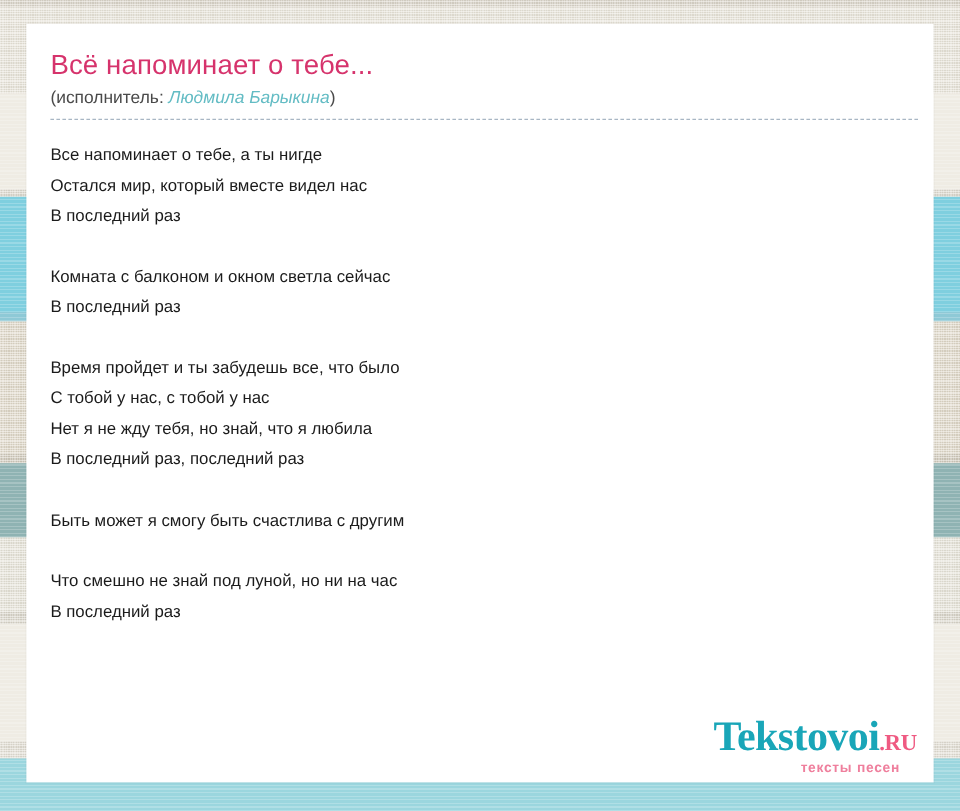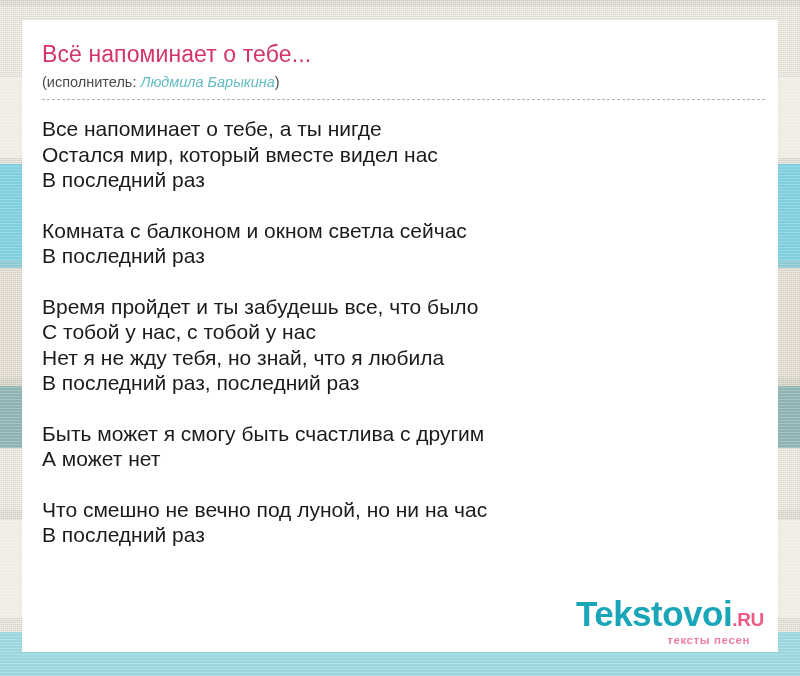--- a/index.html
+++ b/index.html
@@ -89,21 +89,21 @@
 
   #divider {
     margin-top: 8px;
     width: 723px;
     border-top: 1px dashed #a8b6c4;
     height: 0;
   }
 
   #lyrics {
     margin-top: 16px;
-    font-size: 21px;
+    font-size: 14px;
     line-height: 25.5px;
     color: #1b1b1b;
   }
   .stanza {
     margin-bottom: 25px;
   }
   .stanza:last-child { margin-bottom: 0; }
   .lyric-line { white-space: pre; }
 
   
@@ -113,21 +113,21 @@
     bottom: 6px;
     text-align: right;
     user-select: none;
   }
   #logo-main {
     font-size: 35px;
     font-weight: bold;
     color: #19a6b8;
     letter-spacing: -0.5px;
     line-height: 36px;
-    font-family: Liberation Sans, sans-serif;
+    font-family: Liberation Serif, serif;
     white-space: nowrap;
     margin-top: 28px;
   }
   #logo-tld {
     font-size: 19px;
     font-weight: bold;
     color: #ef5a82;
     letter-spacing: -0.3px;
   }
   #logo-sub {
@@ -181,24 +181,23 @@
           <div class="lyric-line">В последний раз</div>
         </div>
         <div class="stanza">
           <div class="lyric-line">Время пройдет и ты забудешь все, что было</div>
           <div class="lyric-line">С тобой у нас, с тобой у нас</div>
           <div class="lyric-line">Нет я не жду тебя, но знай, что я любила</div>
           <div class="lyric-line">В последний раз, последний раз</div>
         </div>
         <div class="stanza">
           <div class="lyric-line">Быть может я смогу быть счастлива с другим</div>
-          <div class="lyric-line">А может нет</div>
-        </div>
-        <div class="stanza">
-          <div class="lyric-line">Что смешно не вечно под луной, но ни на час</div>
+        </div>
+        <div class="stanza">
+          <div class="lyric-line">Что смешно не знай под луной, но ни на час</div>
           <div class="lyric-line">В последний раз</div>
         </div>
       </div>
 
   </div>
 
   <div id="logo">
     <div id="logo-main"><span>Tekstovoi</span><span id="logo-tld">.RU</span></div>
     <div id="logo-sub">тексты песен</div>
   </div>

